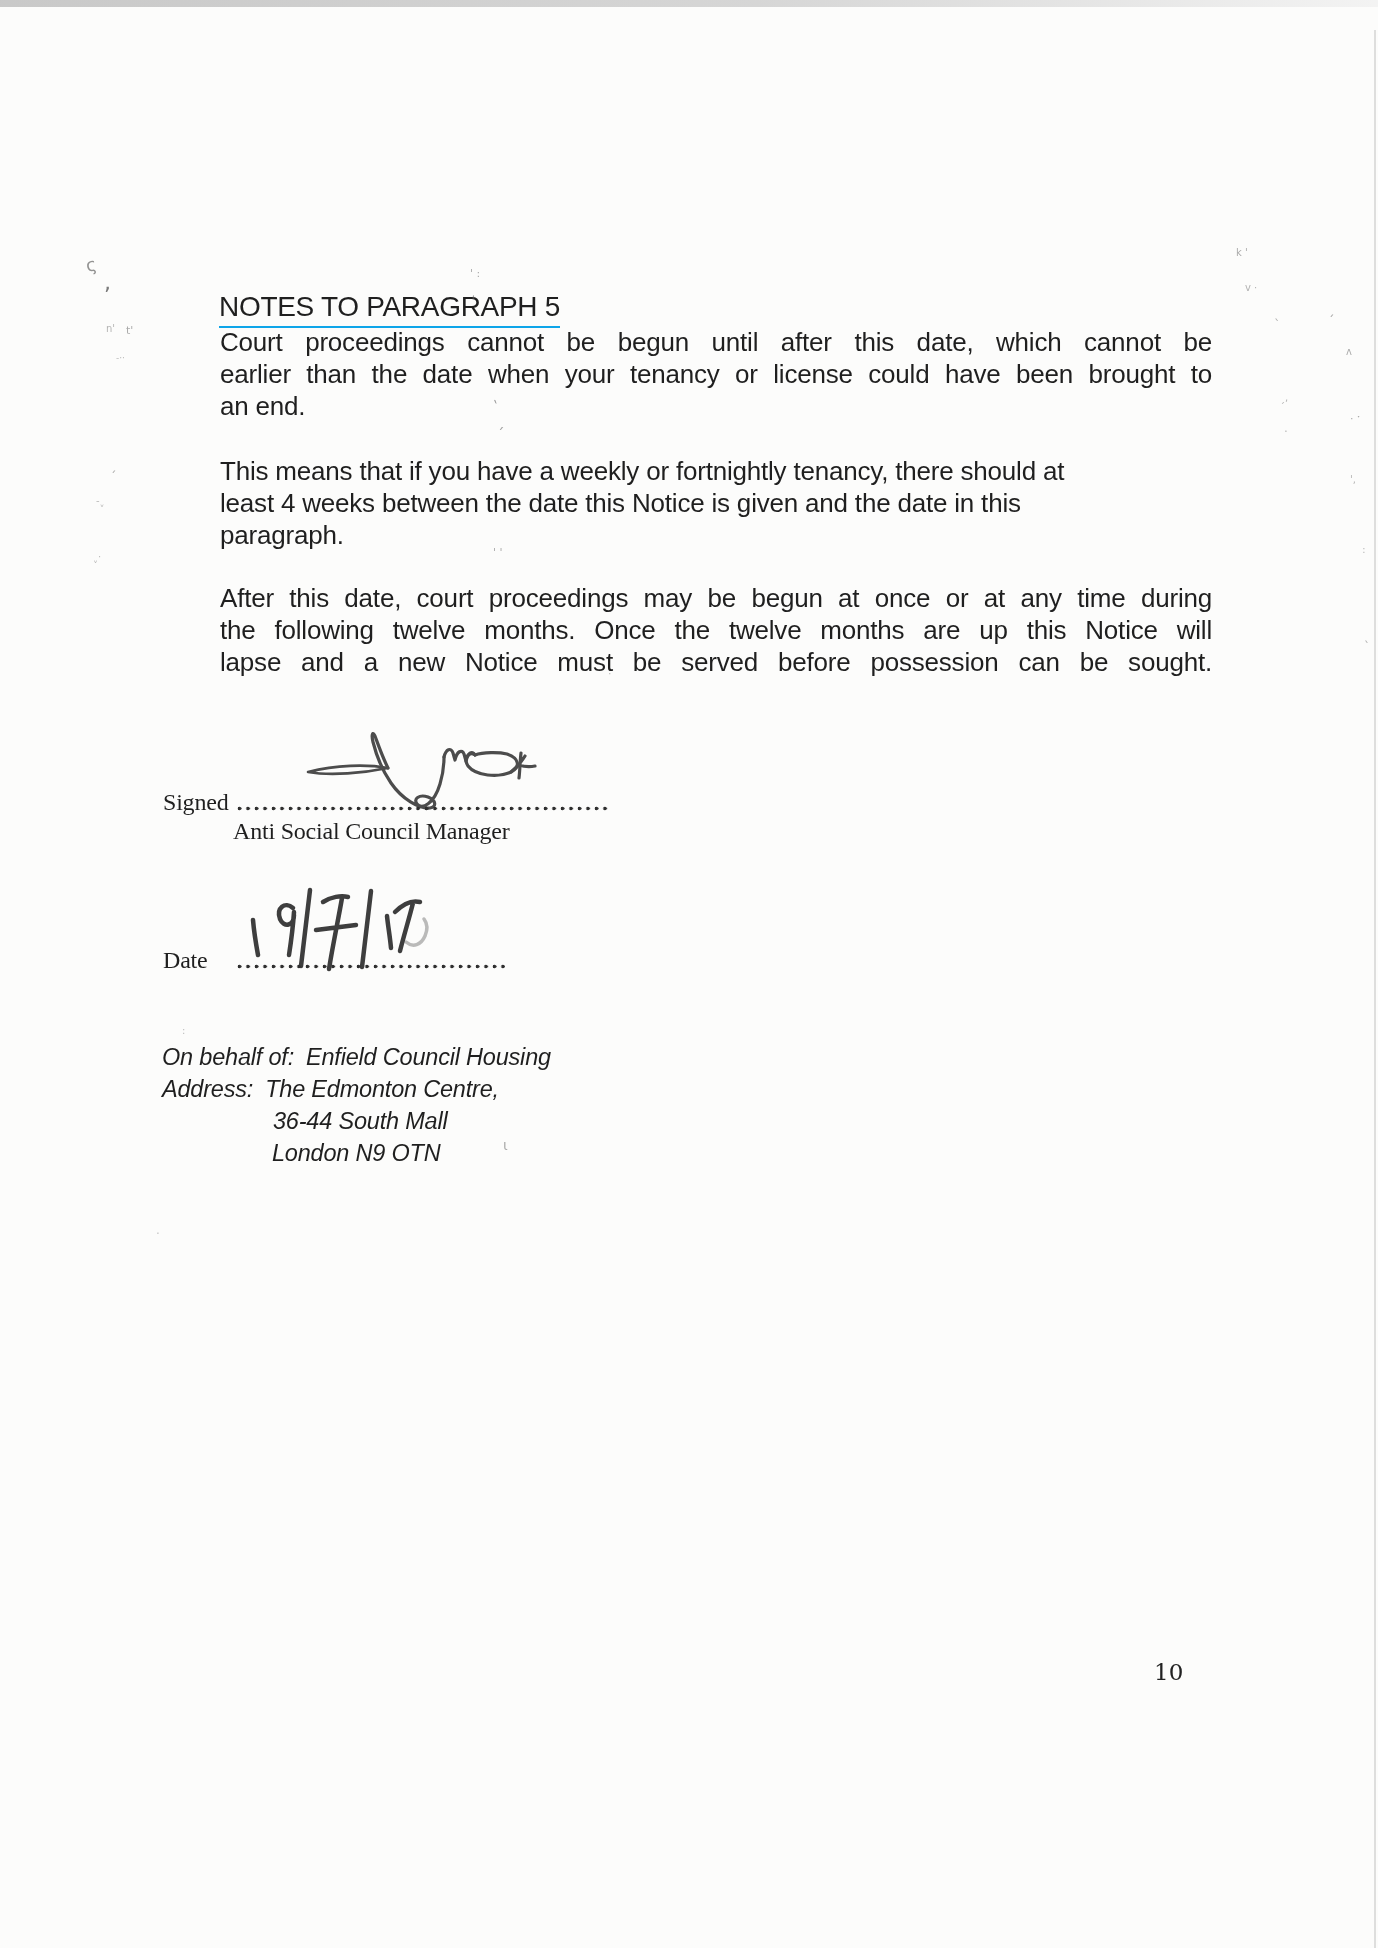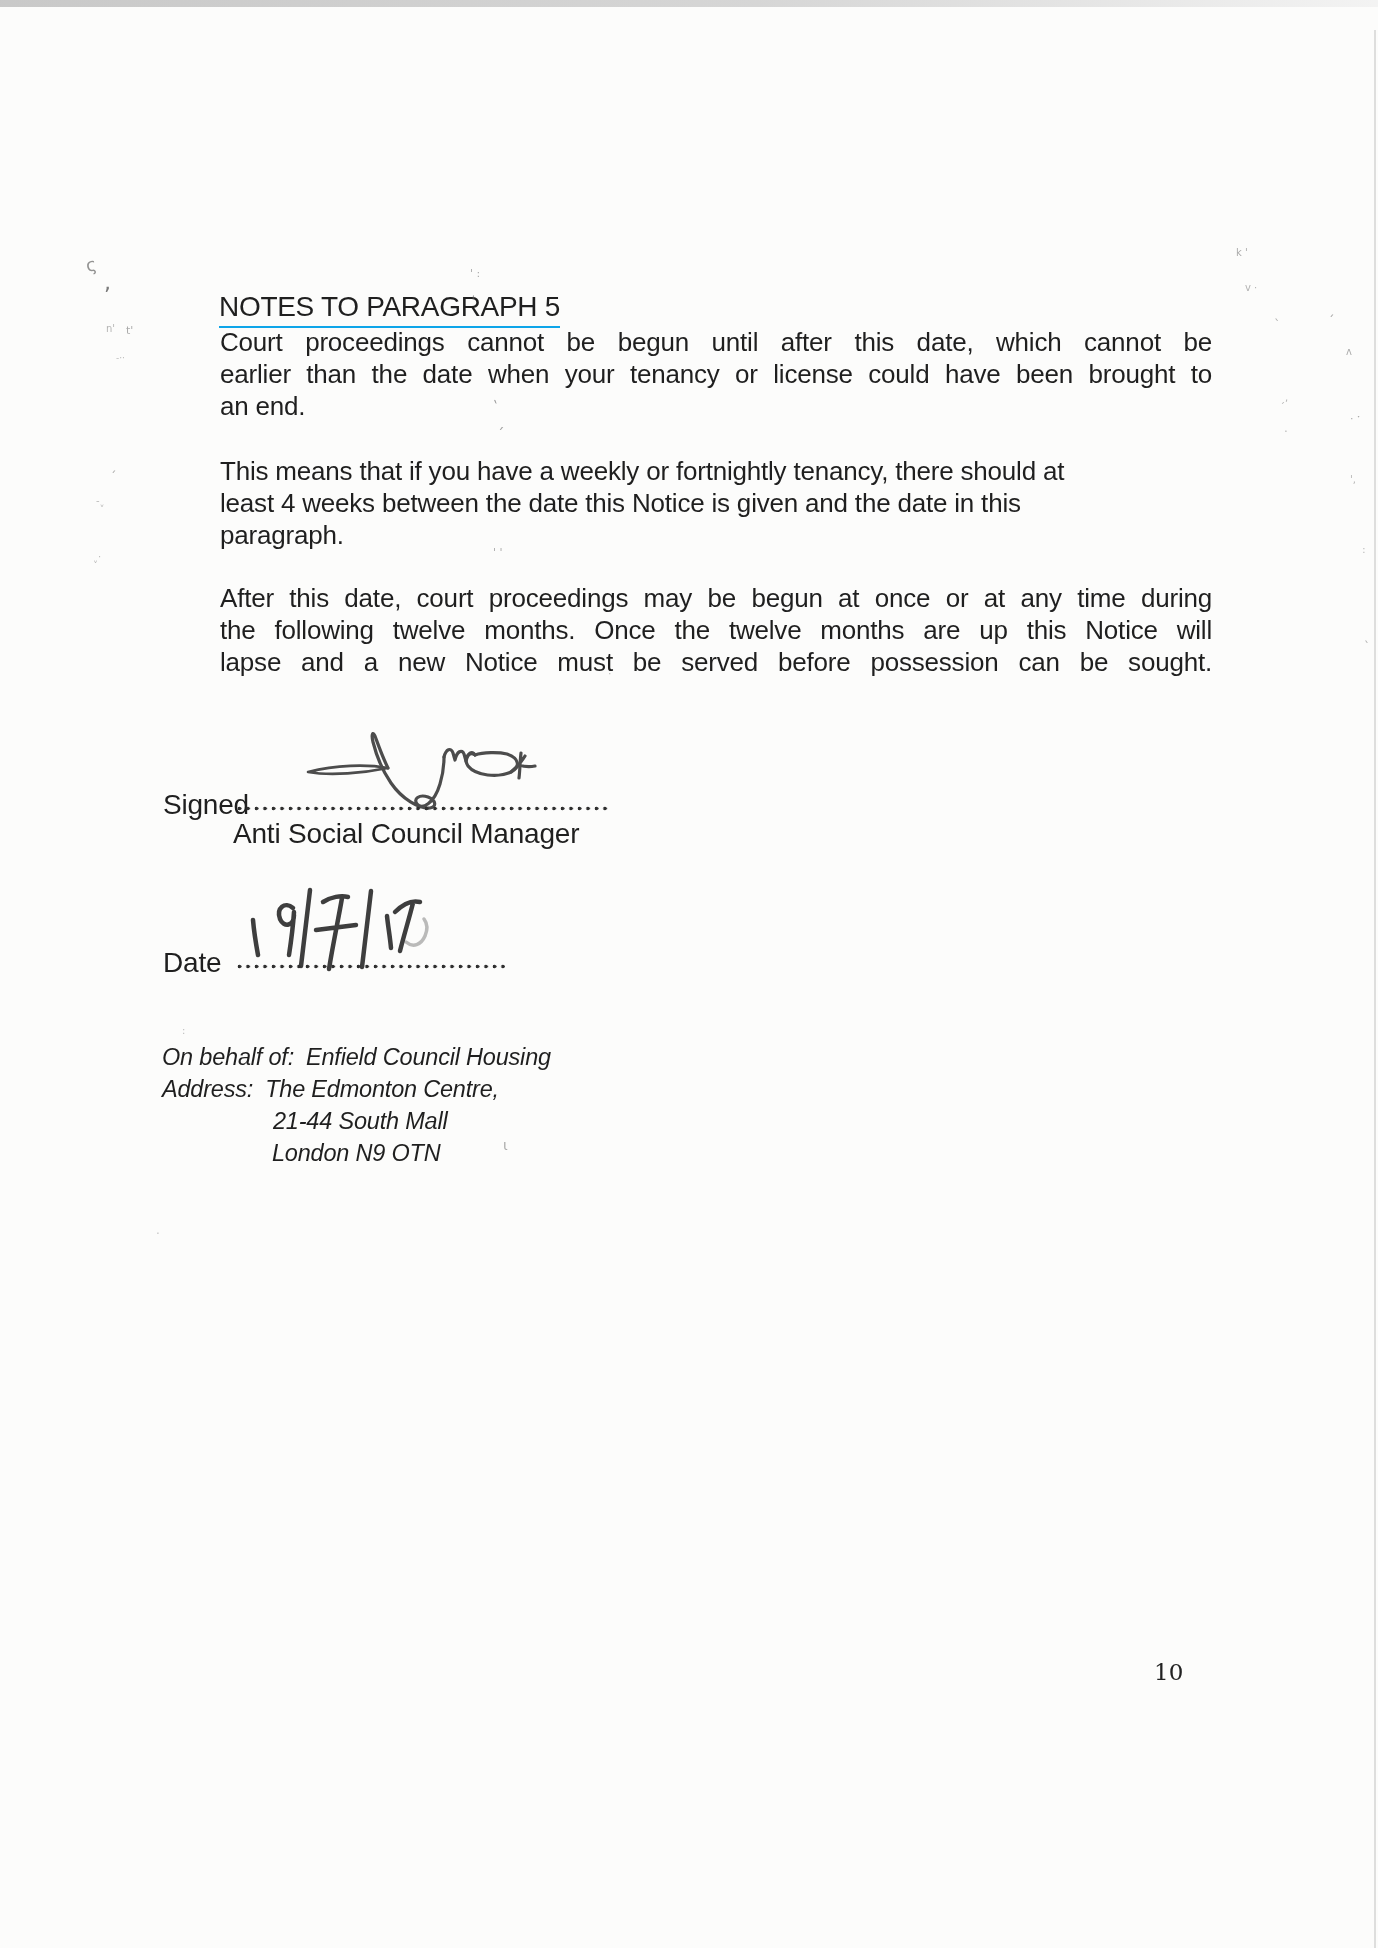--- a/index.html
+++ b/index.html
@@ -29,21 +29,21 @@
     padding-bottom:3px;
   }
   
   .bl{
     position:absolute;left:220px;width:992px;
     font-size:26px;line-height:32px;height:32px;
     letter-spacing:-.2px;
   }
   .j{text-align:justify;text-align-last:justify;}
   
-  .low{position:absolute;font-size:28px;letter-spacing:-.2px;}
+  .low{position:absolute;font-size:24px;letter-spacing:-.2px;font-family:Liberation Serif, serif;}
   .dots{
     position:absolute;height:5px;
     background-image:radial-gradient(circle at 2.5px 2.5px,#2f2f2f 1.7px,transparent 2.1px);
     background-size:8.5px 5px;background-repeat:repeat-x;
   }
   .ob-line{position:absolute;font-size:23.5px;letter-spacing:-.2px;font-style:italic;}
   .ob-gap{display:inline-block;width:12px;}
   svg.ink{position:absolute;}
   svg.ink path{fill:none;stroke:#4c4c4c;stroke-linecap:round;stroke-linejoin:round;}
   svg.date-ink path{stroke:#3e3e3e;}
@@ -104,21 +104,21 @@
 
   <div class="low" style="left:163px;top:947px">Date</div>
   <div class="dots" style="left:237px;top:964px;width:268px"></div>
 
   <div class="ob-line" style="left:162px;top:1044px">
     <span>On behalf of:</span><span class="ob-gap"></span><span>Enfield Council Housing</span>
   </div>
   <div class="ob-line" style="left:162px;top:1076px">
     <span>Address:</span><span class="ob-gap"></span><span>The Edmonton Centre,</span>
   </div>
-  <div class="ob-line" style="left:273px;top:1108px">21-44 South Mall</div>
+  <div class="ob-line" style="left:273px;top:1108px">36-44 South Mall</div>
   <div class="ob-line" style="left:272px;top:1140px">London N9 OTN</div>
 
   <div class="page-num">10</div>
 
   <span class="nz" style="left:86px;top:256px;font-size:18px;opacity:.65;transform:rotate(-12deg)">ς</span>
   <span class="nz" style="left:104px;top:272px;font-size:22px;opacity:.8">,</span>
   <span class="nz" style="left:106px;top:324px;font-size:10px;opacity:.45">n'</span>
   <span class="nz" style="left:126px;top:325px;font-size:11px;opacity:.5">t'</span>
   <span class="nz" style="left:116px;top:354px;font-size:9px;opacity:.4">-··</span>
   <span class="nz" style="left:470px;top:268px;font-size:11px;opacity:.5">' :</span>

